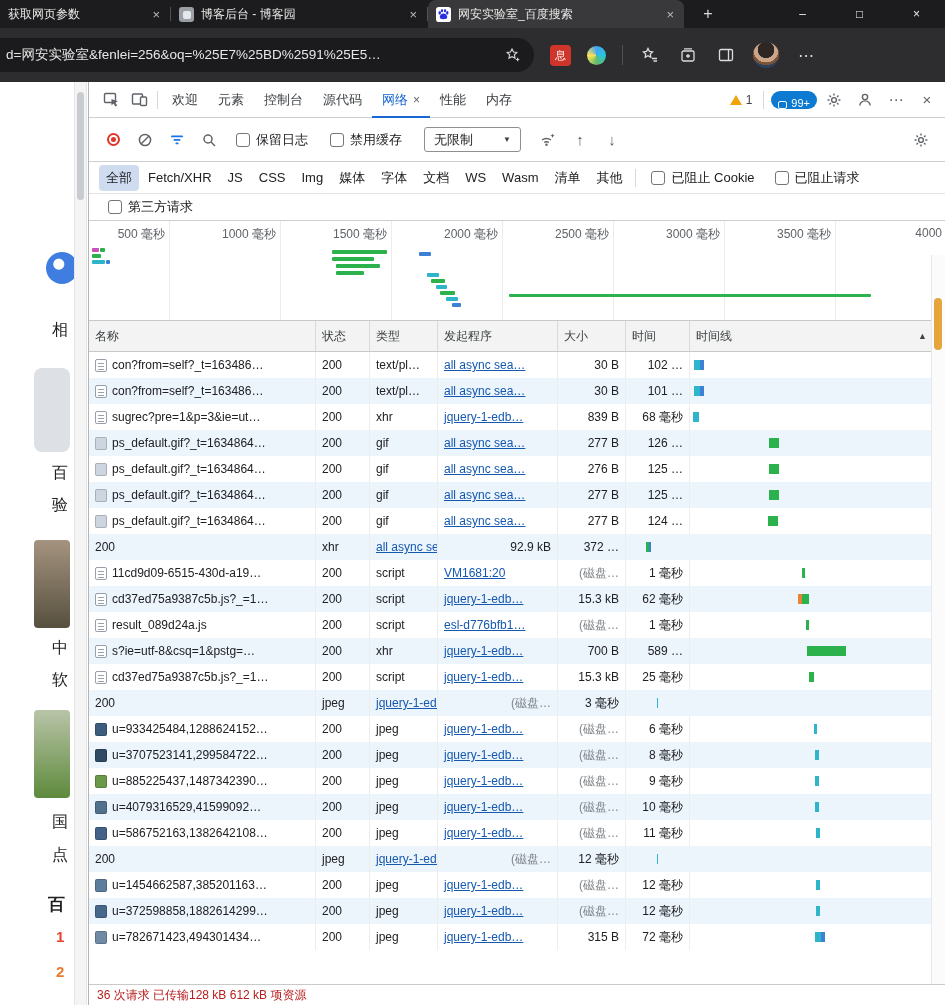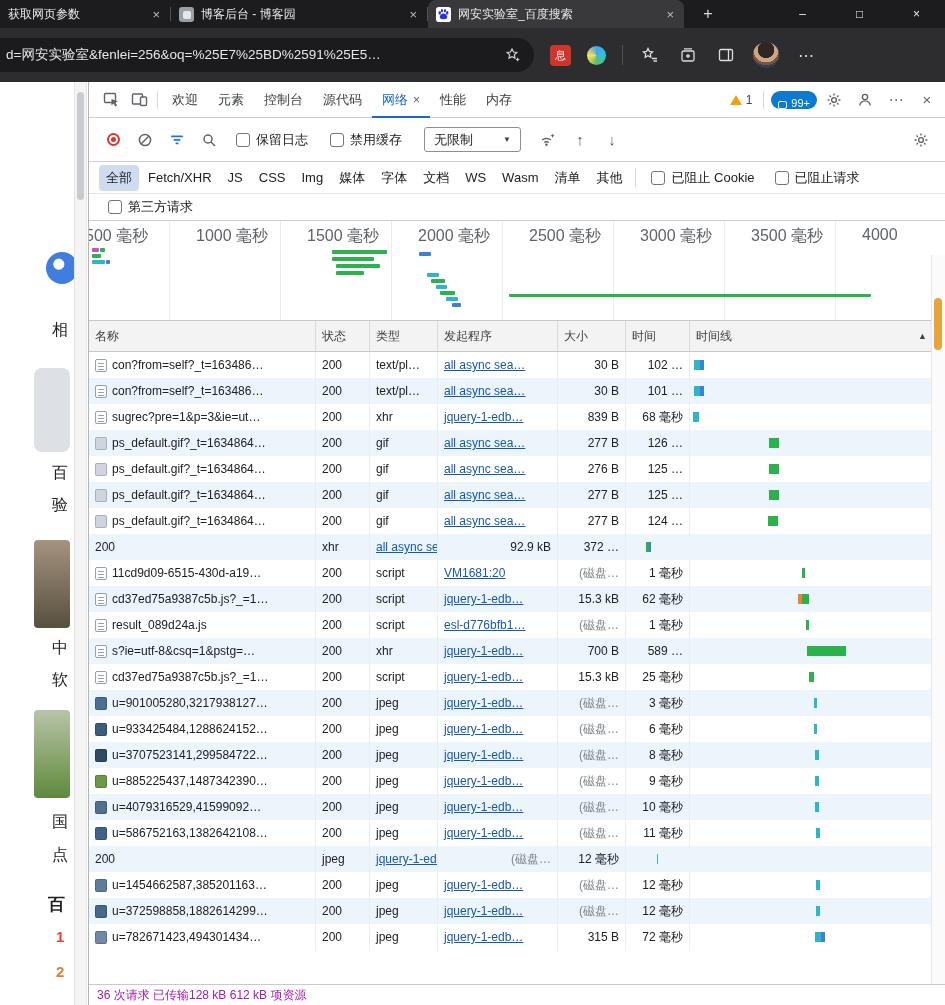--- a/index.html
+++ b/index.html
@@ -73,21 +73,21 @@
 .filter-input{width:200px;height:24px;border:1px solid #d4d4d4;border-radius:4px;padding:0 8px;font-size:13px;font-family:inherit;color:#202124;outline:none;background:#fff}
 .filter-input::placeholder{color:#8a8a8a}
 
 .type-row{height:32px;flex:none;display:flex;align-items:center;gap:2px;padding:0 10px;border-bottom:1px solid #e3e3e3;font-size:13px}
 .chip{padding:4px 7px;border-radius:4px;color:#202124;white-space:nowrap}
 .chip.selected{background:#cfdcf0}
 .third-row{height:27px;flex:none;display:flex;align-items:center;padding:0 10px;border-bottom:1px solid #cfcfcf}
 
 .overview{height:100px;flex:none;position:relative;border-bottom:1px solid #c9c9c9;overflow:hidden}
 .gridline{position:absolute;top:0;bottom:0;width:1px;background:#ececec}
-.tick{position:absolute;top:5px;width:80px;font-size:16px;color:#5f6368;white-space:nowrap}
+.tick{position:absolute;top:5px;width:80px;text-align:right;font-size:12px;color:#5f6368;white-space:nowrap}
 .ovbar{position:absolute;border-radius:1px}
 
 .thead,.tr{display:grid;grid-template-columns:226px 54px 68px 120px 68px 64px 1fr}
 .thead{height:31px;flex:none;background:#f3f3f3;border-bottom:1px solid #c9c9c9;font-size:12px;color:#3c4043}
 .th{display:flex;align-items:center;padding:0 6px;border-left:1px solid #d9d9d9;white-space:nowrap;overflow:hidden}
 .th:first-child{border-left:none}
 .th.last{justify-content:space-between;padding-right:18px}
 .sort{font-size:9px;color:#444}
 .tbody{flex:1;min-height:0;overflow:hidden;font-size:12px}
 .tr{height:26px}
@@ -99,21 +99,21 @@
 .td.cache{color:#80868b}
 .td.wf{position:relative;padding:0}
 .wfbar{position:absolute;top:8px;height:10px;display:flex;width:100%}
 .wfbar span{height:100%;flex:none}
 .ficon{width:12px;height:13px;flex:none;border-radius:2px}
 .ficon.doc{background:#fff;border:1px solid #97a0aa;position:relative}
 .ficon.doc::before{content:"";position:absolute;left:2px;right:2px;top:3px;height:1px;background:#9aa3ad;box-shadow:0 3px 0 #9aa3ad,0 6px 0 #9aa3ad}
 .ficon.img{border:1px solid rgba(0,0,0,.18)}
 .nm{overflow:hidden;text-overflow:ellipsis}
 
-.dt-footer{height:21px;flex:none;border-top:1px solid #c9c9c9;display:flex;align-items:center;padding:0 8px;font-size:12px;color:#a21caf;white-space:nowrap;overflow:hidden}
+.dt-footer{height:21px;flex:none;border-top:1px solid #c9c9c9;display:flex;align-items:center;padding:0 8px;font-size:12px;color:#b91c1c;white-space:nowrap;overflow:hidden}
 .vtrack{position:absolute;right:0;top:173px;bottom:21px;width:14px;background:#fbfbfb;border-left:1px solid #e8e8e8}
 .vthumb{position:absolute;right:3px;top:216px;width:8px;height:52px;border-radius:4px;background:#e5a43c}
 </style>
 </head>
 <body>
 
 <div class="browser">
 
   <div class="tabbar">
     <div class="tab">
@@ -622,24 +622,20 @@
             <div class="td init">jquery-1-edb…</div>
             <div class="td r">15.3 kB</div>
             <div class="td r">25 毫秒</div>
             <div class="td wf">
               <div class="wfbar" style="left: 46.5%;">
                 <span style="background: rgb(43, 178, 76); width: 2%;"></span>
               </div>
             </div>
           </div>
           <div class="tr">
-            <div class="td">
-              <span class="ficon img" style="background: rgb(74, 111, 148);"></span>
-              <span class="nm">u=901005280,3217938127…</span>
-            </div>
             <div class="td">200</div>
             <div class="td">jpeg</div>
             <div class="td init">jquery-1-edb…</div>
             <div class="td r cache">(磁盘…</div>
             <div class="td r">3 毫秒</div>
             <div class="td wf">
               <div class="wfbar" style="left: 48.5%;">
                 <span style="background: rgb(47, 181, 201); width: 1.4%;"></span>
               </div>
             </div>

